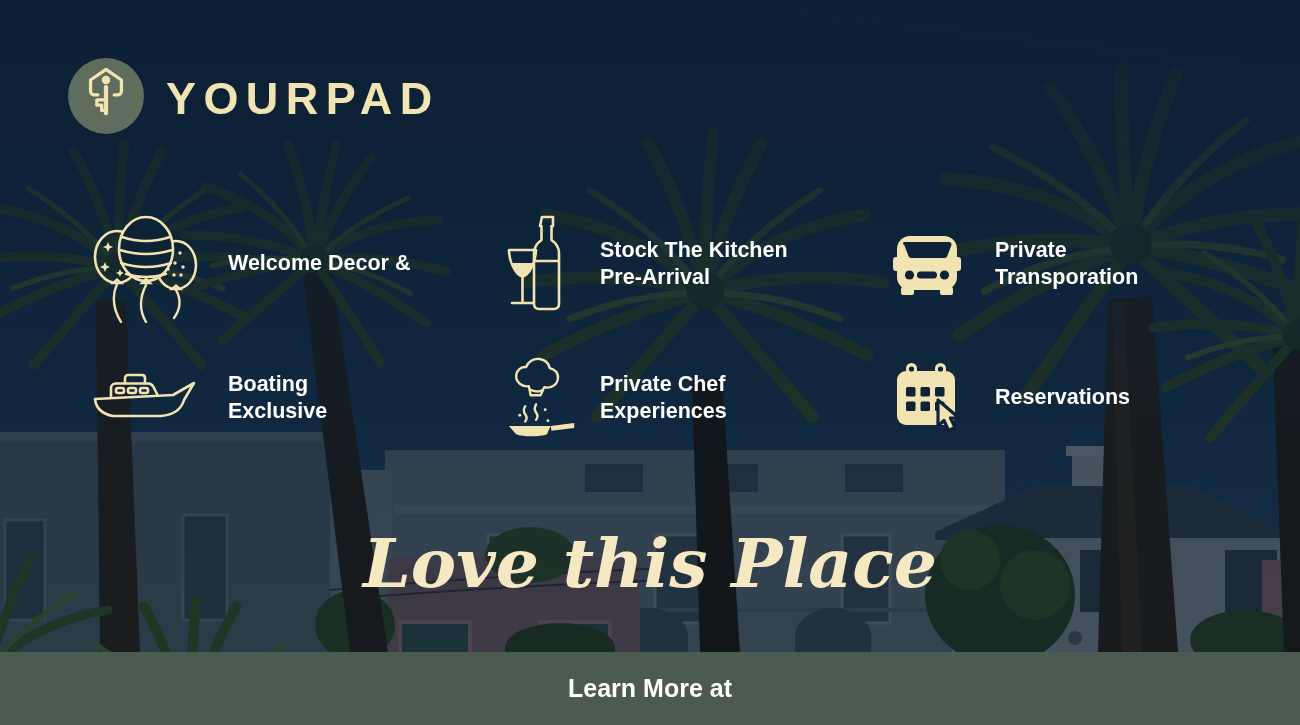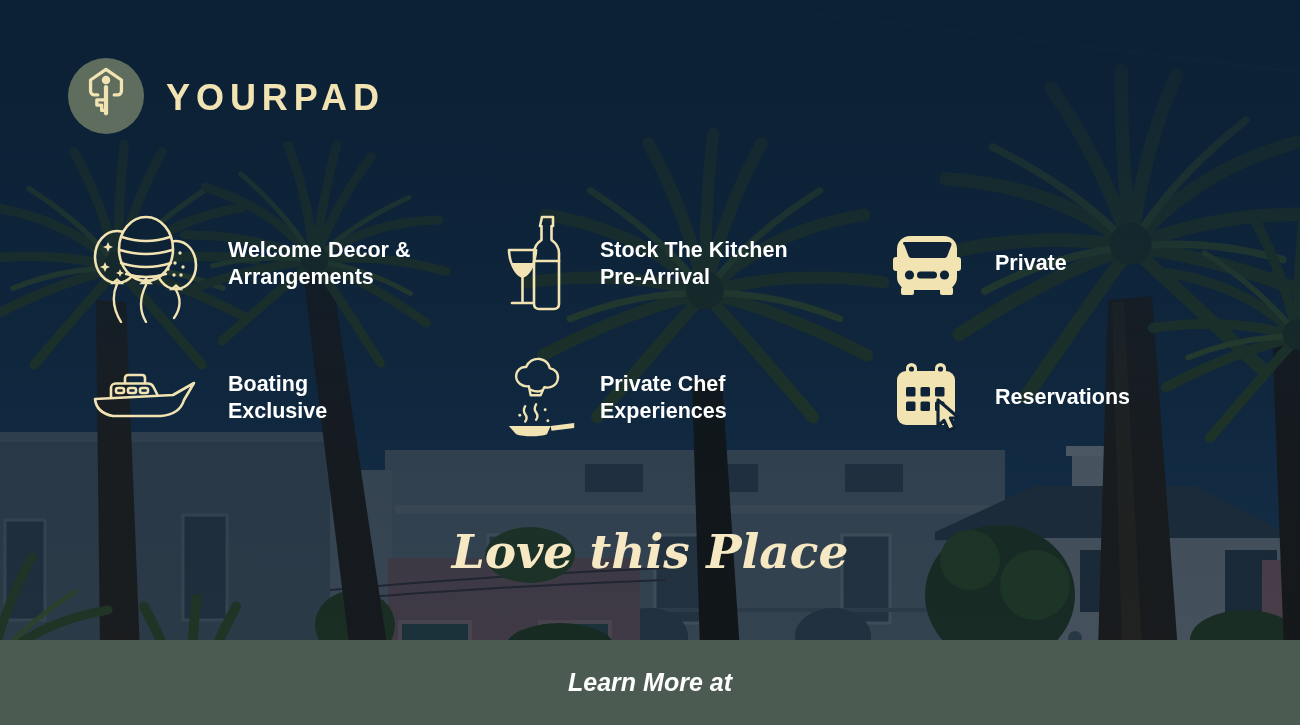--- a/index.html
+++ b/index.html
@@ -4,44 +4,44 @@
 <style>
   html,body{margin:0;padding:0;width:1300px;height:725px;overflow:hidden;background:#0d2134;}
   .poster{position:relative;width:1300px;height:725px;overflow:hidden;
           font-family:"Liberation Sans",sans-serif;background:#0d2134;}
   .bg{position:absolute;left:0;top:0;width:1300px;height:725px;display:block;}
 
   
   .logo-wrap{position:absolute;left:68px;top:58px;display:flex;align-items:center;gap:22px;}
   .logo-circle{width:76px;height:76px;border-radius:50%;background:#5f6d5e;
                display:flex;align-items:center;justify-content:center;flex:0 0 auto;}
-  .brand{color:#f2e3b2;font-size:36px;font-weight:bold;letter-spacing:0.165em;line-height:1;padding-top:4px;}
+  .brand{color:#f2e3b2;font-size:45px;font-weight:bold;letter-spacing:0.165em;line-height:1;padding-top:4px;}
   .title{position:absolute;right:70px;top:72px;color:#ffffff;font-size:30px;font-weight:bold;}
 
   
   .grid{position:absolute;left:88px;top:204px;width:1160px;display:grid;
         grid-template-columns:410px 385px 365px;row-gap:14px;}
   .service{display:flex;align-items:center;height:120px;}
   .icon-box{display:flex;align-items:center;justify-content:center;flex:0 0 auto;margin-right:24px;}
   .service:nth-child(3n+1) .icon-box{width:116px;}
   .service:nth-child(3n+2) .icon-box{width:78px;}
   .service:nth-child(3n)   .icon-box{width:88px;}
   .label{color:#ffffff;font-size:21.5px;font-weight:bold;line-height:1.27;}
 
   
   .avail{position:absolute;left:0;right:0;top:487px;text-align:center;color:#ffffff;
          font-size:28px;font-weight:bold;font-style:italic;letter-spacing:0.01em;}
   .script{position:absolute;left:0;right:0;top:526px;text-align:center;color:#f5e8c2;
-          font-size:47px;font-style:italic;font-weight:bold;
+          font-size:68px;font-style:italic;font-weight:bold;
           font-family:"DejaVu Serif",serif;line-height:1.1;}
 
   
-  .bar{position:absolute;left:0;right:0;bottom:0;height:85px;background:#4c5b51;
+  .bar{position:absolute;left:0;right:0;bottom:0;height:73px;background:#4c5b51;
        display:flex;align-items:center;justify-content:center;
-       font-size:25px;font-weight:bold;font-style:italic;color:#ffffff;}
+       font-size:25px;font-weight:bold;color:#ffffff;}
   .bar .gold{color:#e3cd8d;margin-left:10px;}
 </style>
 </head>
 <body>
 
 <div class="poster">
 
   <svg class="bg" viewBox="0 0 1300 725" preserveAspectRatio="none">
     <defs>
       <linearGradient id="sky" x1="0" y1="0" x2="0" y2="1">
@@ -195,21 +195,20 @@
               <path d="M56,80 q-10,20 0,37"></path>
               <path d="M86,85 q8,14 -2,28"></path>
             <path d="M52,78 h8 l-4,-4 z"></path>
               <path d="M23,78 h8 l-4,-3.4 z"></path>
               <path d="M82,84 h8 l-4,-3.4 z"></path>
           </g>
         </svg>
       </div>
       <div class="label">
         <div>Welcome Decor &amp;</div>
-          <div>Arrangements</div>
       </div>
     </div>
 
     <div class="service">
       <div class="icon-box">
         <svg width="62" height="100" viewBox="0 0 62 100">
           <g fill="none" stroke="#f2e3b2" stroke-width="2.6" stroke-linecap="round" stroke-linejoin="round">
             <path d="M36,3 h11 v9 h-1.5 v14 c5,3.5 7.5,7.5 7.5,13 v51 c0,3 -2,5 -5,5 h-15 c-3,0 -5,-2 -5,-5 v-51 c0,-5.5 2.5,-9.5 7.5,-13 v-14 h-1.5 z"></path>
             <line x1="28" y1="47" x2="53" y2="47"></line>
             <path d="M3,36 c0.5,13 5.5,22 13.5,24.5 c8,-2.5 13,-11.5 13.5,-24.5 z"></path>
@@ -238,20 +237,21 @@
           <g fill="#0e2337">
             <path d="M13,10 h44 c2,0 3,1.5 2.3,3.4 l-4,10.6 c-0.5,1.2 -1.6,2 -2.9,2 h-33 c-1.3,0 -2.4,-0.8 -2.9,-2 l-4,-10.6 C10,11.5 11,10 13,10 z"></path>
             <circle cx="17.5" cy="43" r="4.6"></circle>
             <circle cx="52.5" cy="43" r="4.6"></circle>
             <rect x="25" y="39.5" width="20" height="7" rx="3.5"></rect>
           </g>
         </svg>
       </div>
       <div class="label">
         <div>Private</div>
+          <div>Transporation</div>
       </div>
     </div>
 
     <div class="service">
       <div class="icon-box">
         <svg width="110" height="58" viewBox="0 0 110 58">
           <g fill="none" stroke="#f2e3b2" stroke-width="2.6" stroke-linecap="round" stroke-linejoin="round">
             <path d="M4,30 L82,26 L103,14 L93,31 C90,41 83,46 70,47 L22,47 C11,45 5,39 4,30 Z"></path>
             <path d="M20,28 V19 c0,-2.5 2,-4.5 4.5,-4.5 H57 c2.5,0 4.5,1.5 5.5,3.5 l4,8"></path>
             <path d="M34,14 V9 c0,-1.7 1.3,-3 3,-3 h14 c1.7,0 3,1.3 3,3 v5"></path>

